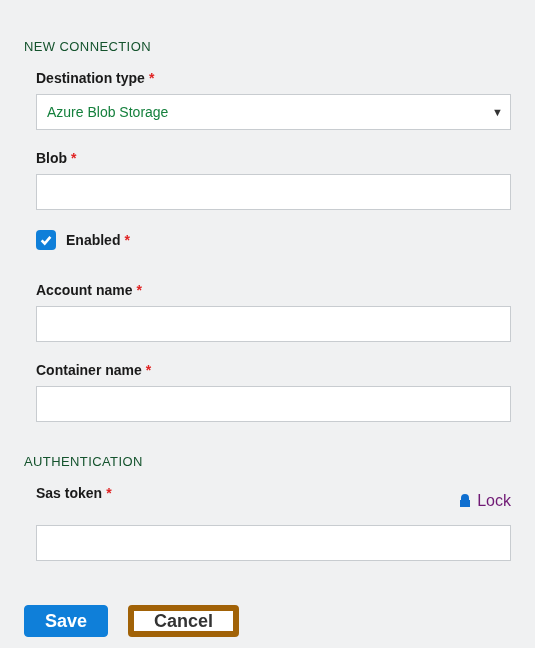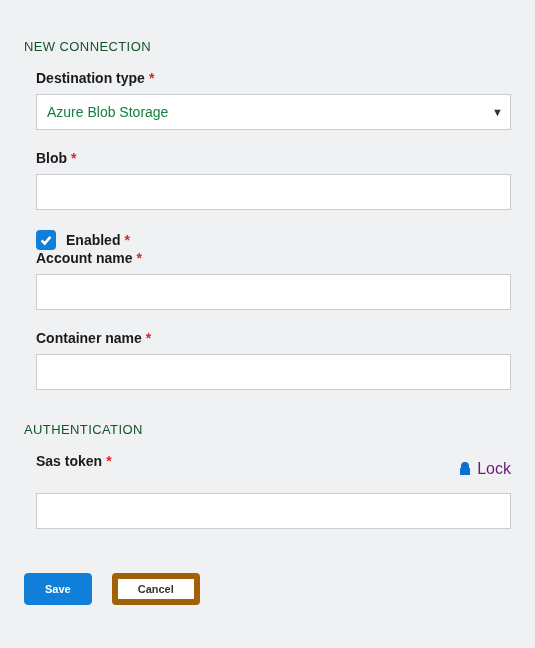--- a/index.html
+++ b/index.html
@@ -67,20 +67,21 @@
     transform: translateY(-50%);
     pointer-events: none;
     font-size: 11px;
     color: #333;
   }
   .checkbox-row {
     display: flex;
     align-items: center;
     gap: 10px;
     padding-left: 12px;
+    margin-bottom: 32px;
   }
   .checkbox {
     width: 20px;
     height: 20px;
     border-radius: 4px;
     background: #0f7fd9;
     display: flex;
     align-items: center;
     justify-content: center;
     cursor: pointer;
@@ -119,21 +120,21 @@
     fill: #0f6fd0;
   }
   .button-row {
     display: flex;
     gap: 20px;
     margin-top: 24px;
   }
   .btn {
     height: 32px;
     padding: 0 20px;
-    font-size: 11px;
+    font-size: 18px;
     font-weight: 600;
     border-radius: 4px;
     cursor: pointer;
     display: inline-flex;
     align-items: center;
     justify-content: center;
   }
   .btn-primary {
     background: #0f7fd9;
     color: #fff;

